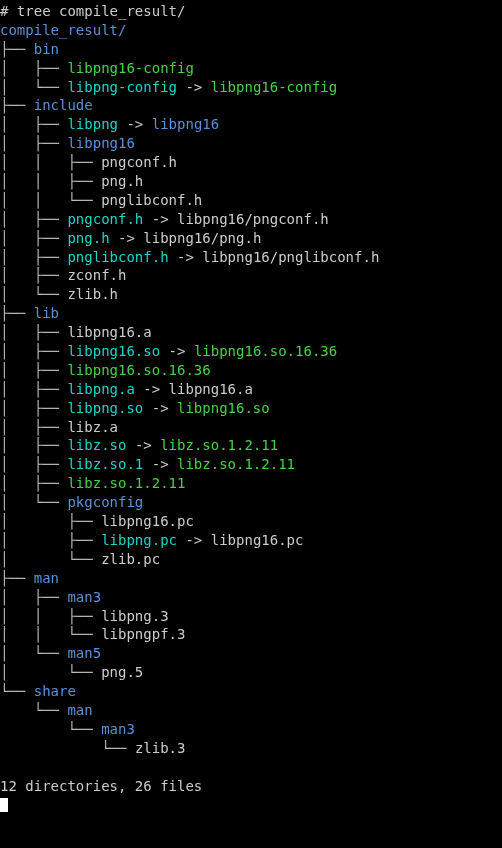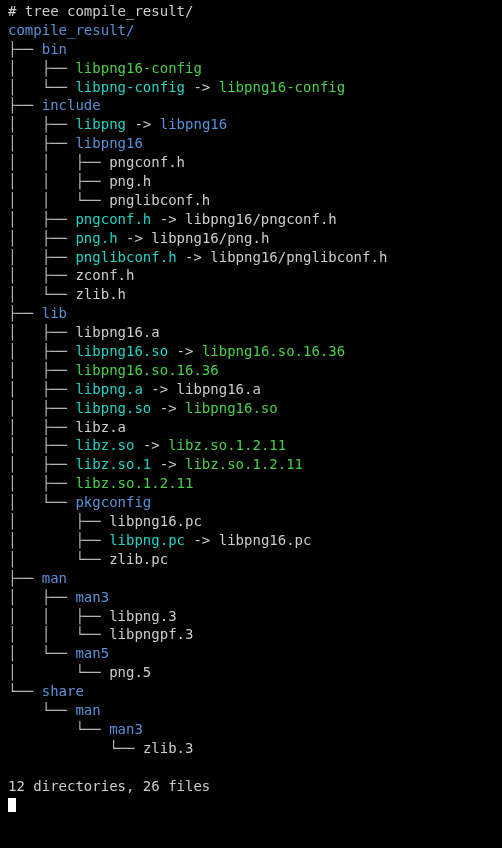--- a/index.html
+++ b/index.html
@@ -9,21 +9,21 @@
     color: #ccc;
     font-family: "Consolas", "DejaVu Sans Mono", "Liberation Mono", monospace;
     font-size: 14px;
     line-height: 1.35;
     width: 502px;
     height: 848px;
     overflow: hidden;
   }
   pre {
     margin: 0;
-    padding: 2px 2px 0 8px;
+    padding: 2px 2px 0 0;
     white-space: pre;
   }
   .dir   { color: #5a90d8; }   
   .exe   { color: #49d049; }   
   .link  { color: #1ed3c7; }   
   .branch{ color: #bbb; }      
   .txt   { color: #ccc; }      
   .arrow { color: #ccc; }      
   .target{ color: #ccc; }      
   .texe  { color: #49d049; }   

